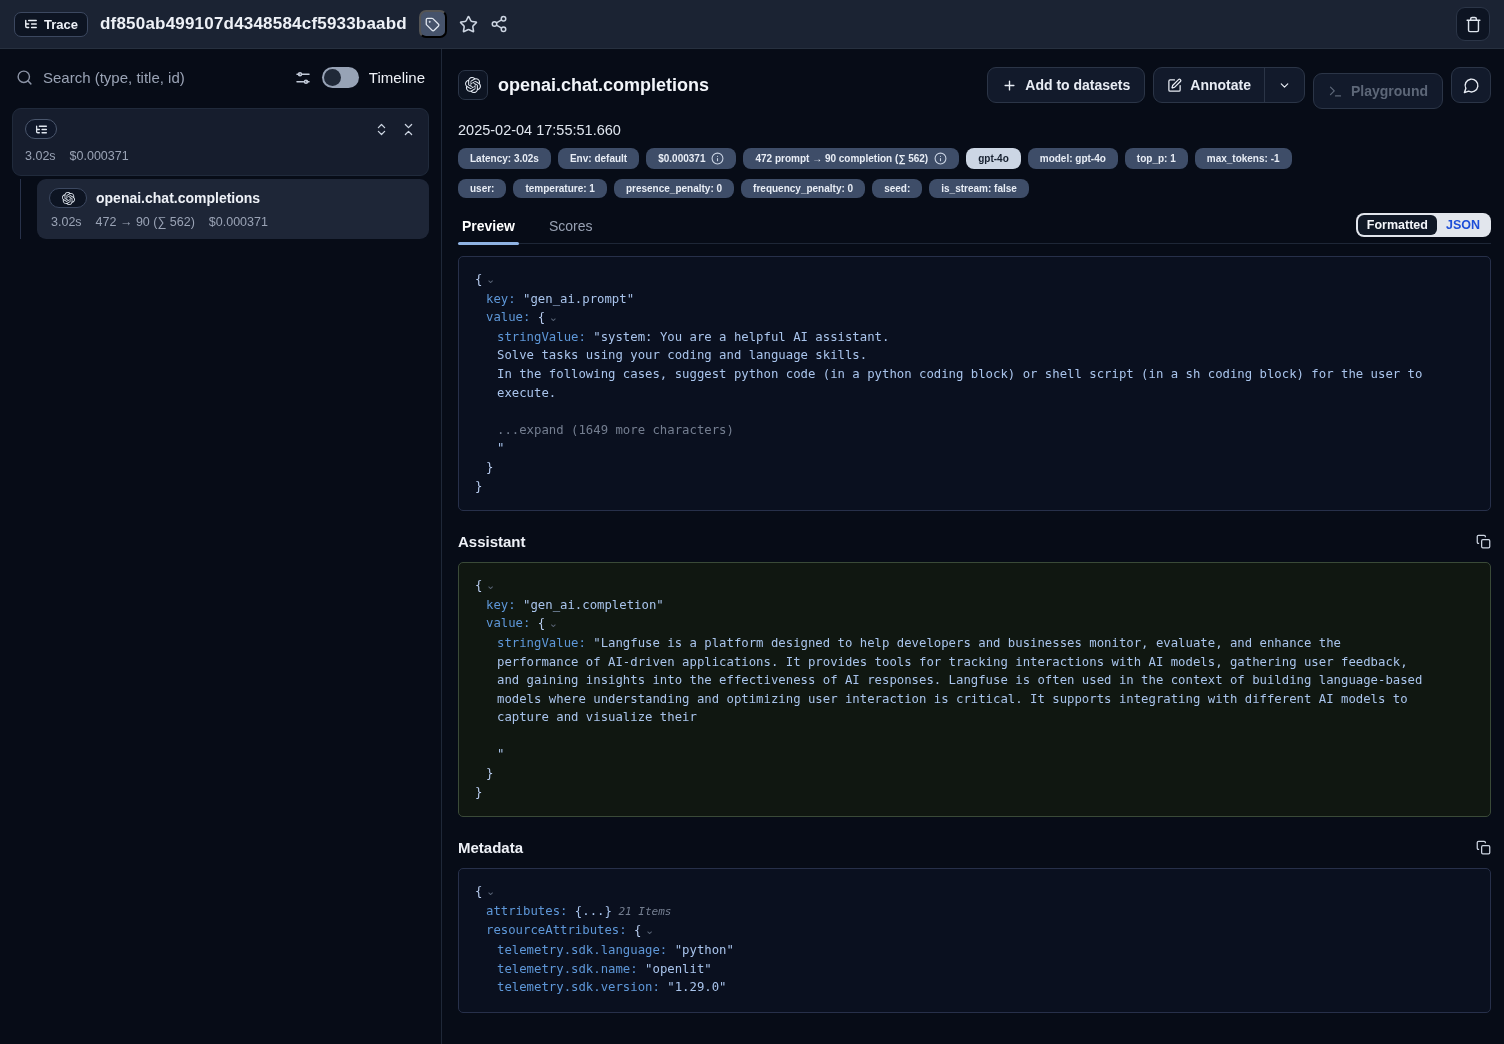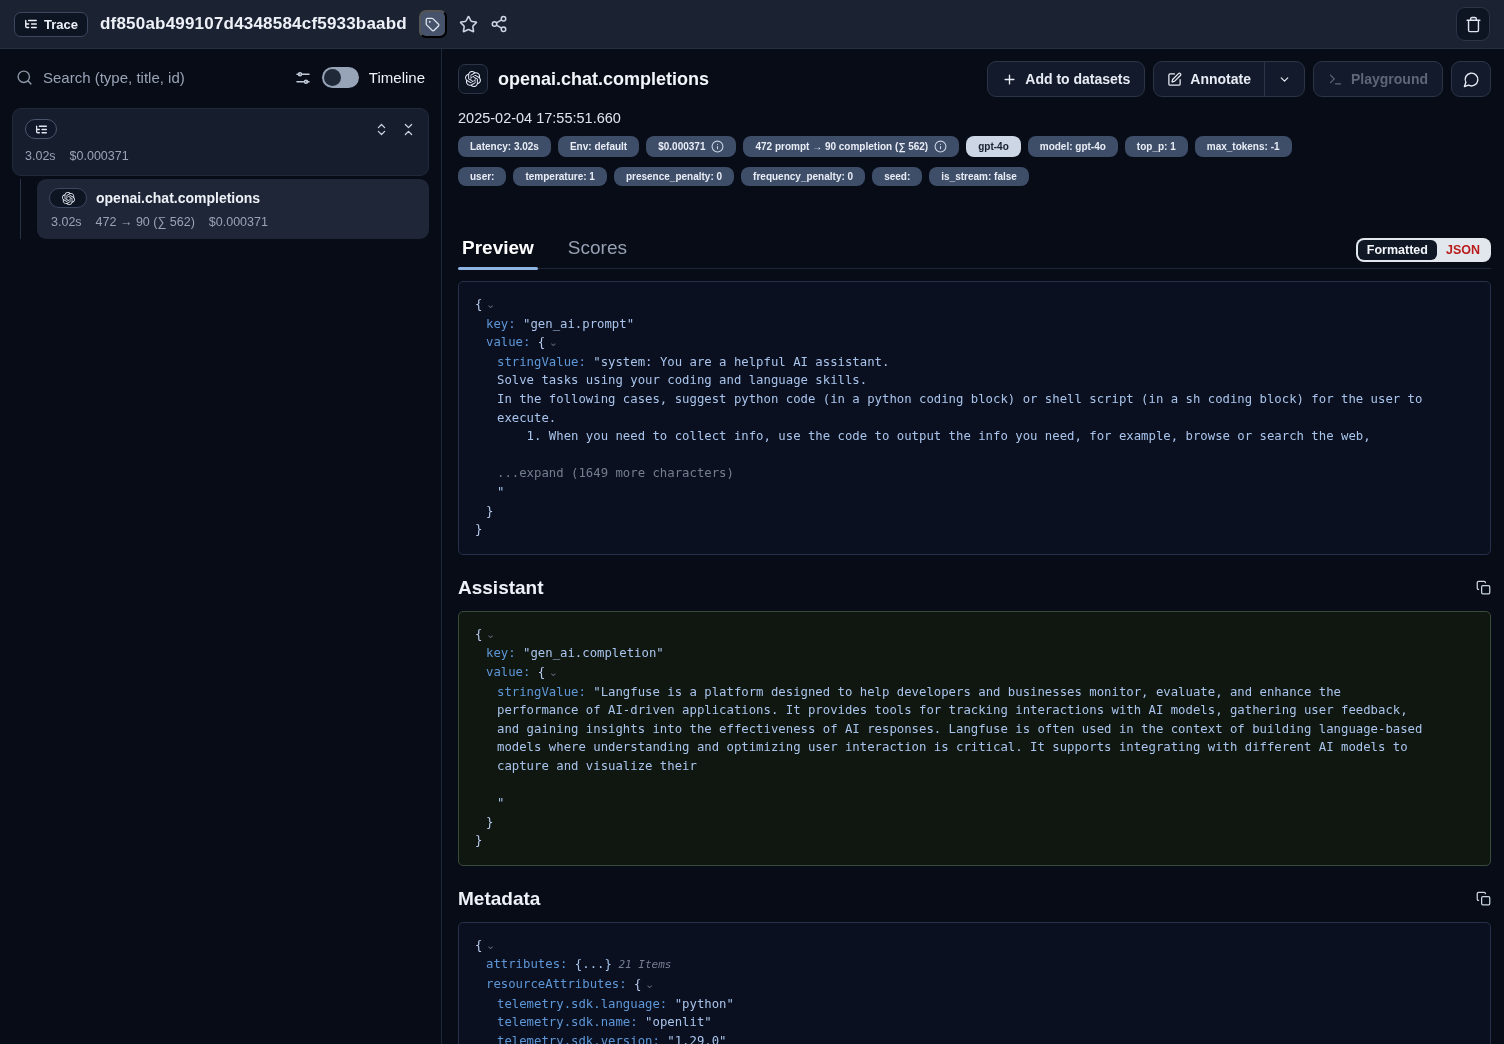--- a/index.html
+++ b/index.html
@@ -56,56 +56,56 @@
   .gen-icon-box { width:30px; height:30px; border:1px solid #2b3547; border-radius:7px; background:#0d1422;
     display:flex; align-items:center; justify-content:center; color:#e3e9f2; }
   .page-title { font-size:18px; font-weight:600; color:#f2f5fa; }
   .header-actions { margin-left:auto; display:flex; align-items:center; gap:8px; }
   .btn { display:flex; align-items:center; gap:8px; height:36px; padding:0 14px; border-radius:9px;
     background:#121a2b; border:1px solid #2b3547; color:#e8ecf4; font-size:14px; font-weight:600;
     font-family:"Liberation Sans",sans-serif; cursor:pointer; }
   .btn-split { display:flex; align-items:stretch; border:1px solid #2b3547; border-radius:9px; background:#121a2b; overflow:hidden; }
   .btn-split .part { display:flex; align-items:center; gap:8px; padding:0 13px; height:34px; font-size:14px; font-weight:600; color:#e8ecf4; cursor:pointer; }
   .btn-split .divider { width:1px; background:#2b3547; }
-  .btn-disabled { color:#5d6778; border-style:solid; }
+  .btn-disabled { color:#5d6778; border-style:solid;margin-top:12px; }
   .chat-btn { width:40px; justify-content:center; padding:0; }
   .timestamp { margin-top:13px; font-size:14.5px; color:#dfe5ee; }
 
   
   .badges { display:flex; flex-wrap:wrap; gap:7px; margin-top:10px; }
   .badges + .badges { }
   .badge { display:inline-flex; align-items:center; gap:6px; background:#3e4d68; color:#e8edf5;
     font-size:10px; font-weight:700; padding:4px 12px; border-radius:8px; cursor:default; }
   .badge .info-ic { color:#c9d3e3; }
   .badge-light { background:#ccd6e4; color:#16202f; cursor:pointer; }
 
   
   .tabs-row { display:flex; align-items:flex-end; margin-top:14px; border-bottom:1px solid #1e2737; position:relative; }
-  .tab { padding:6px 4px 9px 4px; margin-right:26px; font-size:19px; cursor:pointer; position:relative;margin-top:31px; }
+  .tab { padding:6px 4px 9px 4px; margin-right:26px; font-size:14px; cursor:pointer; position:relative; }
   .tab.active { color:#ffffff; font-weight:600; }
   .tab.inactive { color:#98a1b3; }
   .tab.active::after { content:""; position:absolute; left:0; right:0; bottom:-2px; height:3px; border-radius:2px; background:#8fb3e3; }
   .fmt-toggle { margin-left:auto; margin-bottom:6px; display:flex; align-items:center; background:#e2e6ed; border-radius:8px; padding:2px; }
-  .fmt-opt { font-size:12.5px; font-weight:700; padding:3px 9px; border-radius:6px; cursor:pointer; color:#b91c1c; }
+  .fmt-opt { font-size:12.5px; font-weight:700; padding:3px 9px; border-radius:6px; cursor:pointer; color:#1d4ed8; }
   .fmt-opt.sel { background:#101826; color:#f4f6fa; }
 
   
   .code-block { margin-top:12px; background:#0a101f; border:1px solid #27304a; border-radius:5px;
     padding:13px 16px 15px 16px; font-family:"DejaVu Sans Mono", monospace; font-size:12.3px; line-height:18.6px; }
   .code-block.assistant { background:#101711; border-color:#3a4a38; }
   .cl { white-space:pre; overflow:hidden; }
   .c-br  { color:#b9cdf0; }
   .c-key { color:#5e97d8; }
   .c-str { color:#a9c4ec; }
   .c-chev{ color:#5a6577; font-family:"DejaVu Sans",sans-serif; font-size:11px; }
   .c-mut { color:#747e90; cursor:pointer; }
   .c-it  { color:#747e90; font-style:italic; font-size:11px; }
 
   .section-head { display:flex; align-items:center; margin-top:22px; }
-  .section-title { font-size:19px; font-weight:600; color:#eef1f7; }
+  .section-title { font-size:15px; font-weight:600; color:#eef1f7; }
   .copy-btn { margin-left:auto; background:none; border:none; color:#cdd5e2; cursor:pointer; }
 </style>
 </head>
 <body>
 
 <header class="topbar">
   <span class="trace-pill">
     <span>
       <svg width="14" height="14" viewBox="0 0 24 24" fill="none" stroke="currentColor" stroke-width="2.4" stroke-linecap="round">
           <path d="M21 12h-8M21 6H8M21 18h-8M3 6v4c0 1.1.9 2 2 2h3M3 10v6c0 1.1.9 2 2 2h3"></path>
@@ -344,21 +344,20 @@
     </div>
 
     <div class="code-block">
         <div class="cl" style="padding-left: 0px;"><span class="c-br">{</span><span class="c-chev"> ⌄</span></div>
         <div class="cl" style="padding-left: 11px;"><span class="c-key">key: </span><span class="c-str">"gen_ai.prompt"</span></div>
         <div class="cl" style="padding-left: 11px;"><span class="c-key">value: </span><span class="c-br">{</span><span class="c-chev"> ⌄</span></div>
         <div class="cl" style="padding-left: 22px;"><span class="c-key">stringValue: </span><span class="c-str">"system: You are a helpful AI assistant.</span></div>
         <div class="cl" style="padding-left: 22px;"><span class="c-str">Solve tasks using your coding and language skills.</span></div>
         <div class="cl" style="padding-left: 22px;"><span class="c-str">In the following cases, suggest python code (in a python coding block) or shell script (in a sh coding block) for the user to</span></div>
         <div class="cl" style="padding-left: 22px;"><span class="c-str">execute.</span></div>
-        <div class="cl" style="padding-left: 22px;"><span class="c-str">    1. When you need to collect info, use the code to output the info you need, for example, browse or search the web,</span></div>
         <div class="cl" style="padding-left: 22px;">&nbsp;</div>
         <div class="cl" style="padding-left: 22px;"><span class="c-mut">...expand (1649 more characters)</span></div>
         <div class="cl" style="padding-left: 22px;"><span class="c-str">"</span></div>
         <div class="cl" style="padding-left: 11px;"><span class="c-br">}</span></div>
         <div class="cl" style="padding-left: 0px;"><span class="c-br">}</span></div>
       </div>
 
     <div class="section-head">
       <span class="section-title">Assistant</span>
       <button class="copy-btn">

